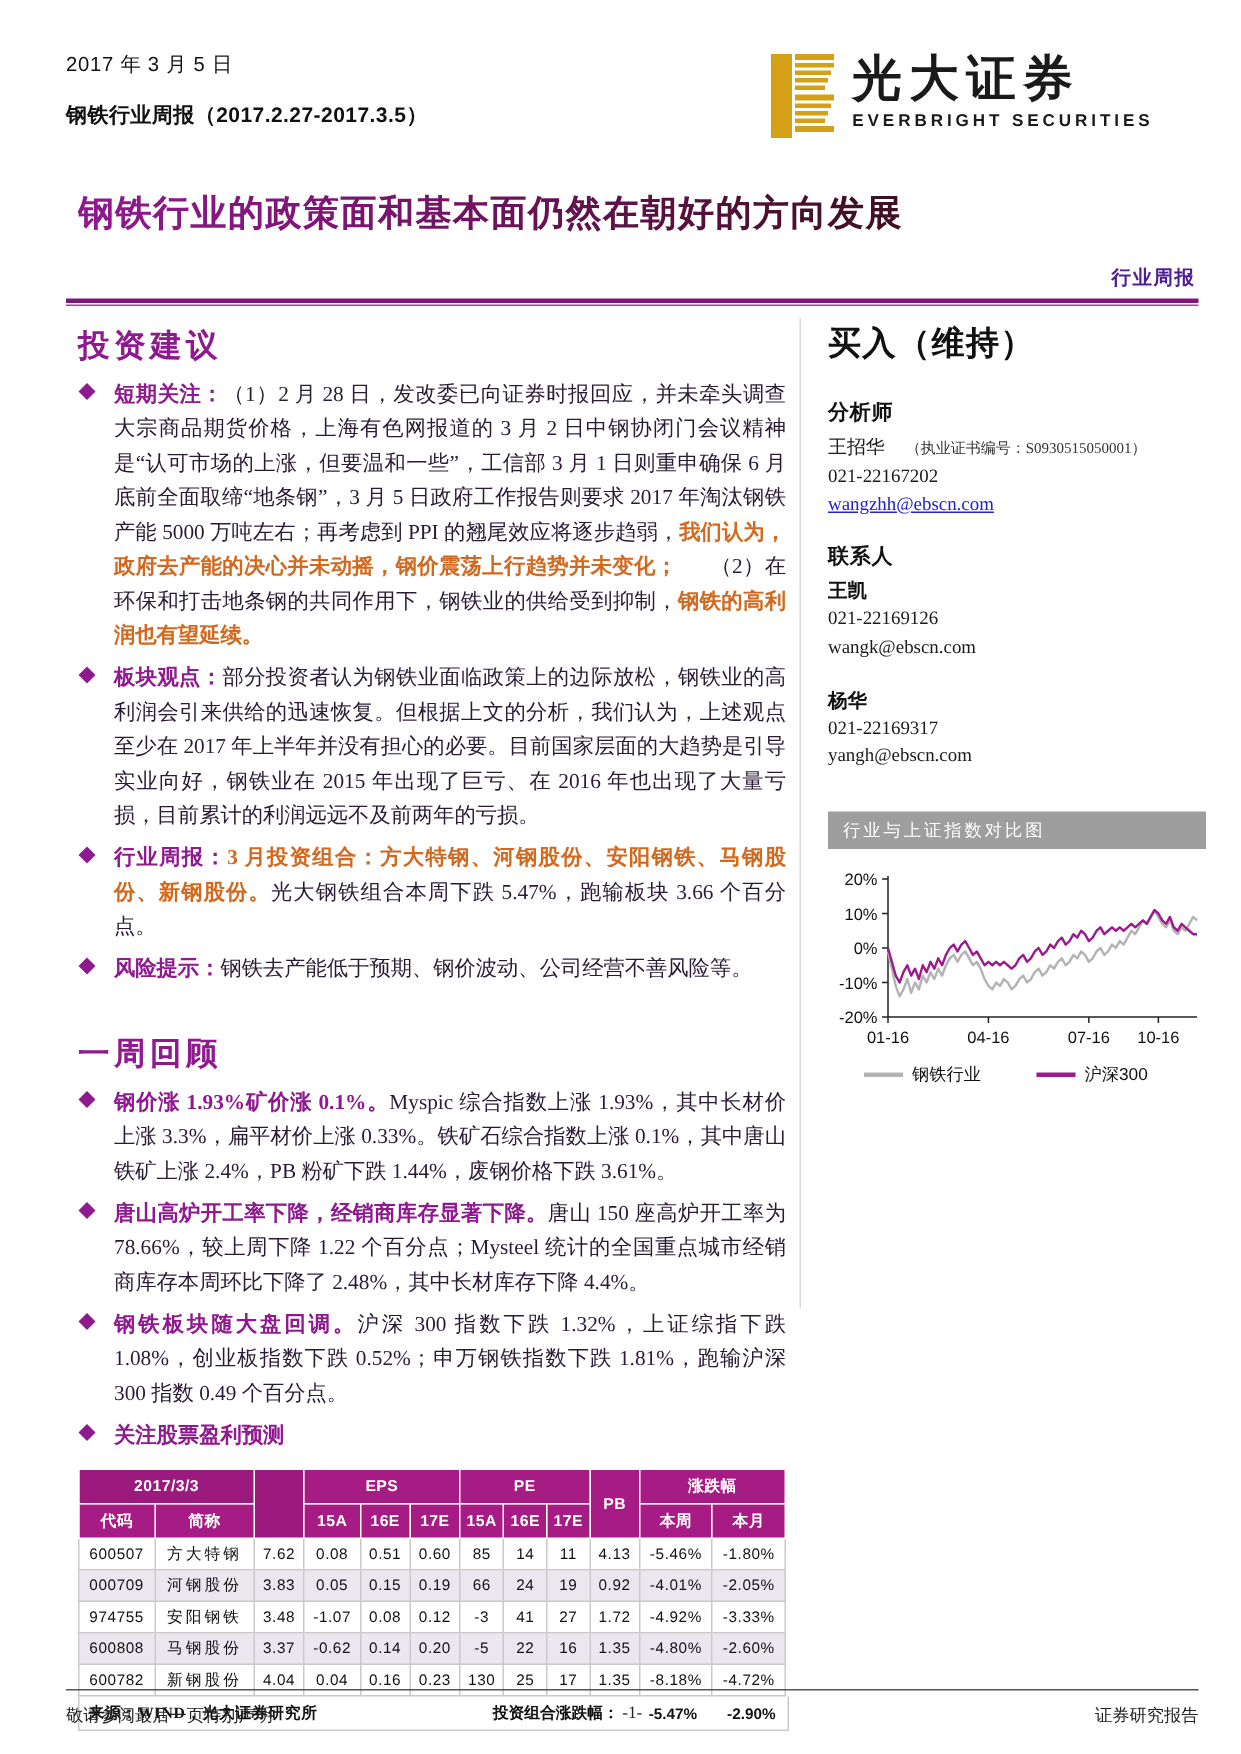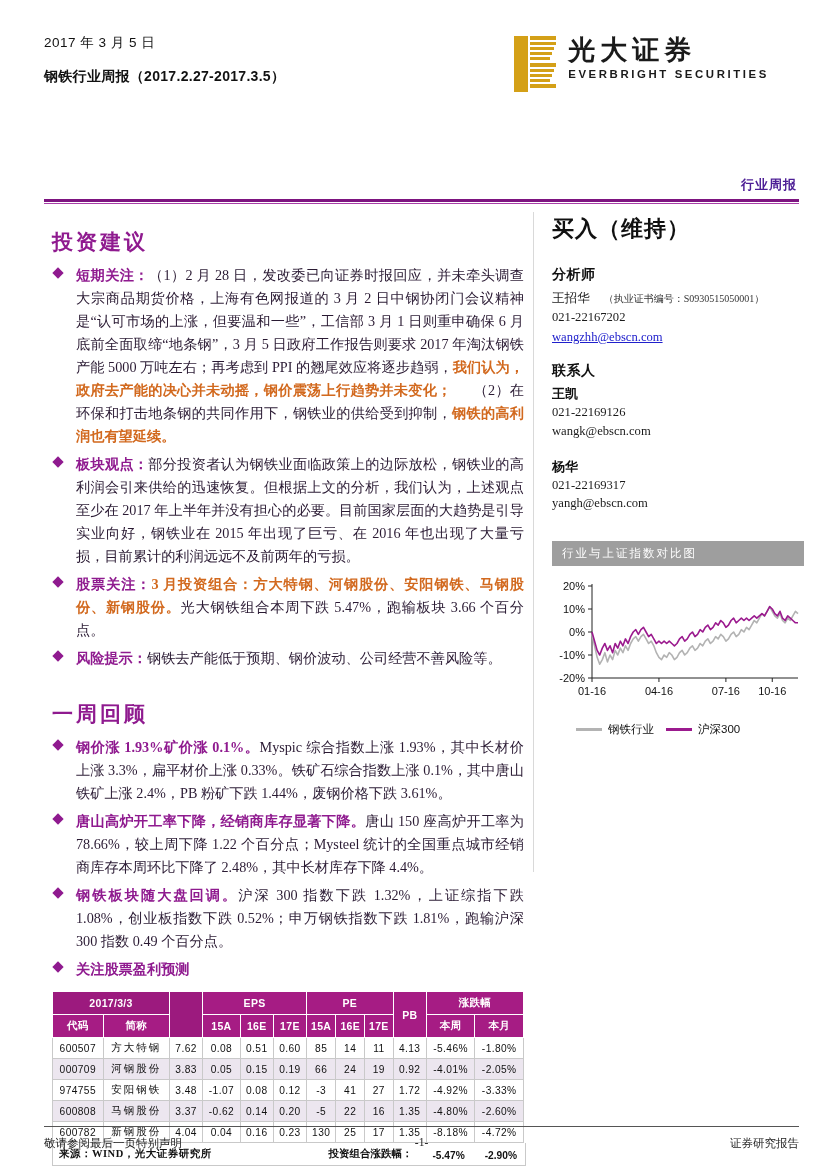--- a/index.html
+++ b/index.html
@@ -13,21 +13,21 @@
   .page{position:absolute;inset:0;padding:0;}
 
   
   .header{position:absolute;left:44px;top:34px;right:30px;height:110px;}
   .hdr-date{font-family:"Liberation Sans",sans-serif;font-size:13.5px;color:#111;letter-spacing:.5px;}
   .hdr-sub{font-family:"Liberation Sans",sans-serif;font-size:14px;font-weight:bold;color:#111;margin-top:16px;letter-spacing:.3px;}
 
   .logo{position:absolute;right:28px;top:2px;display:flex;align-items:flex-start;}
   .logo-mark{width:42px;height:56px;position:relative;margin-right:12px;flex:0 0 auto;}
   .logo-txt{display:flex;flex-direction:column;justify-content:flex-start;}
-  .logo-cn{font-family:"Liberation Serif",serif;font-size:27px;font-weight:bold;color:#1a1a1a;letter-spacing:5px;line-height:1.05;}
+  .logo-cn{font-family:"Liberation Serif",serif;font-size:33px;font-weight:bold;color:#1a1a1a;letter-spacing:5px;line-height:1.05;}
   .logo-en{font-family:"Liberation Sans",sans-serif;font-size:11.4px;font-weight:bold;color:#1a1a1a;letter-spacing:2.6px;margin-top:4px;}
 
   
   .main-title{
     position:absolute;left:52px;top:126px;
     font-family:"Liberation Sans",sans-serif;
     font-size:24px;font-weight:bold;letter-spacing:1px;
     background:linear-gradient(90deg,#8f1a8f 0%, #7a1470 35%, #58103f 72%, #3d1020 100%);
     -webkit-background-clip:text;background-clip:text;
     color:transparent;-webkit-text-fill-color:transparent;
@@ -37,21 +37,21 @@
   
   .report-type{
     position:absolute;right:30px;top:176px;
     font-family:"Liberation Sans",sans-serif;font-size:13px;font-weight:bold;
     color:#4c1d95;letter-spacing:1px;
   }
   .rule-top{position:absolute;left:44px;right:28px;top:199px;height:3px;background:#7d1480;}
   .rule-top2{position:absolute;left:44px;right:28px;top:203px;height:1px;background:#a83fa8;}
 
   
-  .col-left{position:absolute;left:52px;top:228px;width:472px;}
+  .col-left{position:absolute;left:52px;top:216px;width:472px;}
   .col-right{position:absolute;left:552px;top:214px;width:252px;}
   .vdiv{position:absolute;left:533px;top:212px;width:1px;height:660px;background:#d9d9d9;}
 
   
   .sec-h{
     font-family:"Liberation Serif",serif;
     font-size:21px;font-weight:bold;color:#8f1a8f;
     letter-spacing:3px;margin:0 0 8px 0;
   }
   .sec-h.two{margin-top:30px;}
@@ -76,21 +76,21 @@
   .side-name{font-family:"Liberation Sans",sans-serif;font-size:13px;font-weight:bold;color:#111;}
 
   
   .chart-box{margin-top:28px;width:252px;}
   .chart-cap{
     background:#9e9e9e;color:#fff;font-family:"Liberation Serif",serif;
     font-size:11.5px;letter-spacing:2px;padding:5px 10px;
   }
   .chart-area{position:relative;height:128px;margin-top:12px;}
   .chart-svg{display:block;}
-  .chart-legend{display:flex;gap:12px;margin-top:16px;padding-left:24px;align-items:center;
+  .chart-legend{display:flex;gap:37px;margin-top:3px;padding-left:24px;align-items:center;
     font-family:"Liberation Sans",sans-serif;font-size:11.5px;color:#111;}
   .lg{display:flex;align-items:center;gap:6px;}
   .lg i{display:block;width:26px;height:3px;}
 
   
   .tbl-wrap{margin-top:10px;width:472px;}
   table.fin{border-collapse:collapse;width:472px;font-family:"Liberation Sans",sans-serif;}
   table.fin th,table.fin td{border:1px solid #ffffff;}
   table.fin thead th{
     background:#a61c84;color:#ffffff;font-size:10.5px;font-weight:bold;
@@ -143,20 +143,21 @@
           <rect x="16" y="48" width="26" height="4" fill="#d4a017"></rect>
         </svg>
       </div>
       <div class="logo-txt">
         <div class="logo-cn">光大证券</div>
         <div class="logo-en">EVERBRIGHT SECURITIES</div>
       </div>
     </div>
   </div>
 
+  <div class="main-title">钢铁行业的政策面和基本面仍然在朝好的方向发展</div>
 
   <div class="report-type">行业周报</div>
   <div class="rule-top"></div>
   <div class="rule-top2"></div>
 
   <div class="vdiv"></div>
 
   <div class="col-left">
 
     <div class="sec-h">投资建议</div>
@@ -167,21 +168,21 @@
         <b class="lead">短期关注：</b><span>（1）2 月 28 日，发改委已向证券时报回应，并未牵头调查大宗商品期货价格，上海有色网报道的 3 月 2 日中钢协闭门会议精神是“认可市场的上涨，但要温和一些”，工信部 3 月 1 日则重申确保 6 月底前全面取缔“地条钢”，3 月 5 日政府工作报告则要求 2017 年淘汰钢铁产能 5000 万吨左右；再考虑到 PPI 的翘尾效应将逐步趋弱，</span><b class="orange">我们认为，政府去产能的决心并未动摇，钢价震荡上行趋势并未变化；</b><span class="indent"></span><span>（2）在环保和打击地条钢的共同作用下，钢铁业的供给受到抑制，</span><b class="orange">钢铁的高利润也有望延续。</b>
       </li>
 
       <li class="bl">
         <span class="dia"></span>
         <b class="lead">板块观点：</b><span>部分投资者认为钢铁业面临政策上的边际放松，钢铁业的高利润会引来供给的迅速恢复。但根据上文的分析，我们认为，上述观点至少在 2017 年上半年并没有担心的必要。目前国家层面的大趋势是引导实业向好，钢铁业在 2015 年出现了巨亏、在 2016 年也出现了大量亏损，目前累计的利润远远不及前两年的亏损。</span>
       </li>
 
       <li class="bl">
         <span class="dia"></span>
-        <b class="lead">股票关注：</b><b class="orange">3 月投资组合：方大特钢、河钢股份、安阳钢铁、马钢股份、新钢股份。</b><span>光大钢铁组合本周下跌 5.47%，跑输板块 3.66 个百分点。</span>
+        <b class="lead">行业周报：</b><b class="orange">3 月投资组合：方大特钢、河钢股份、安阳钢铁、马钢股份、新钢股份。</b><span>光大钢铁组合本周下跌 5.47%，跑输板块 3.66 个百分点。</span>
       </li>
 
       <li class="bl">
         <span class="dia"></span>
         <b class="lead">风险提示：</b><span>钢铁去产能低于预期、钢价波动、公司经营不善风险等。</span>
       </li>
     </ul>
 
     <div class="sec-h two">一周回顾</div>
 

